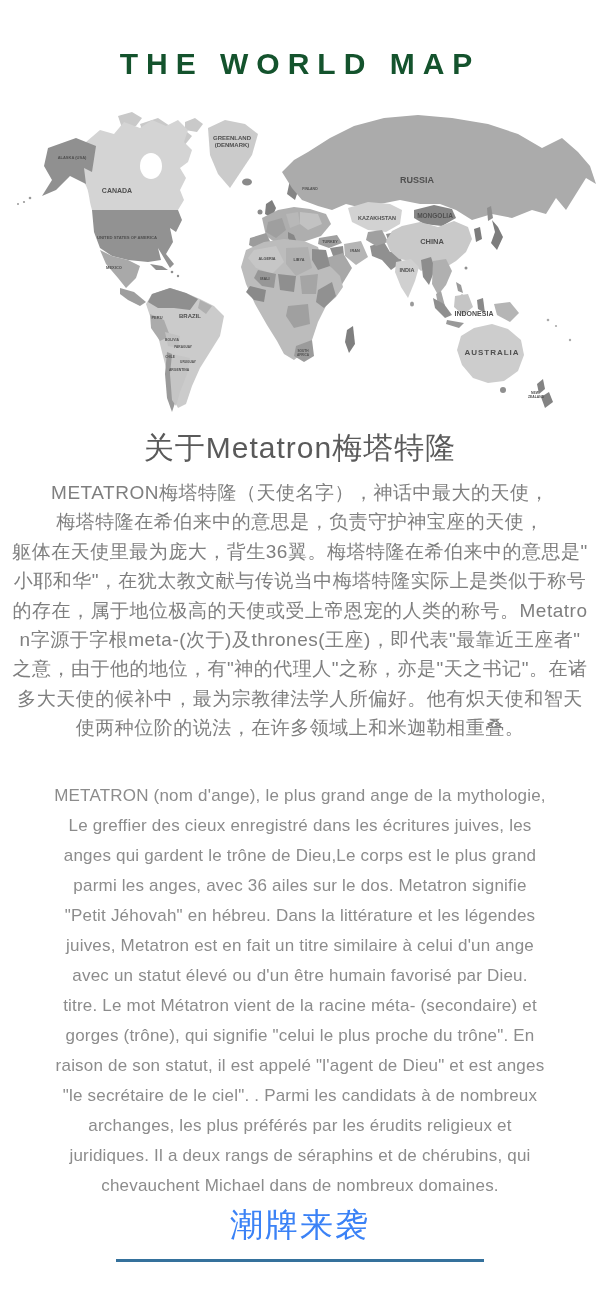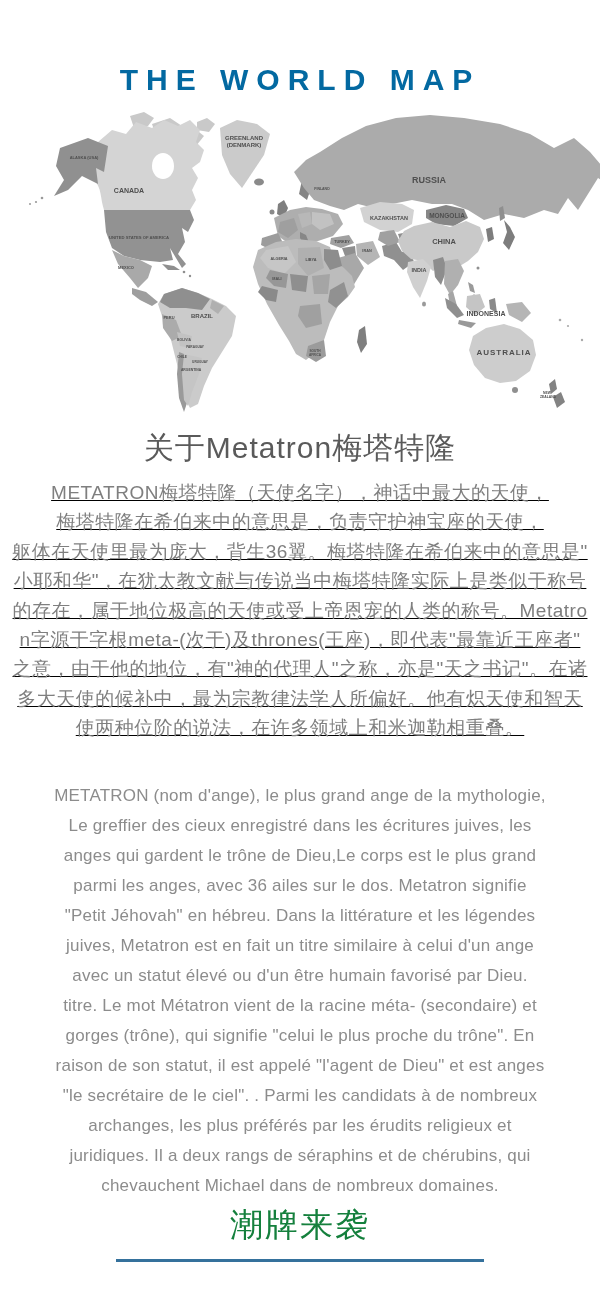--- a/index.html
+++ b/index.html
@@ -3,52 +3,52 @@
 <meta charset="utf-8">
 <style>
   * { margin:0; padding:0; box-sizing:border-box; }
   html,body { background:#ffffff; }
   body {
     width:600px; height:1291px; overflow:hidden;
     font-family:"Liberation Sans", sans-serif;
     -webkit-font-smoothing:antialiased;
   }
   .page-title {
-    padding-top:62px; height:82px;
+    padding-top:46px; height:82px;
     text-align:center;
     font-size:30px; line-height:36px; font-weight:600;
-    letter-spacing:8px; color:#0369a1;
+    letter-spacing:8px; color:#14532d;
     white-space:nowrap;
   }
-  .map-wrap { margin-top:28px; width:564px; height:310px;margin-left:12px; }
+  .map-wrap { margin-top:28px; width:564px; height:310px; }
   .map-wrap svg { display:block; }
   .map-label { font-family:"Liberation Sans", sans-serif; font-weight:bold; fill:#4f4f4f; }
   .cn-heading {
     margin-top:6px; height:44px; line-height:44px;
     text-align:center; font-size:30px; font-weight:300;
     color:#5a5a5a; letter-spacing:1px; white-space:nowrap;
   }
-  .cn-body { margin-top:8px;text-decoration:underline; }
+  .cn-body { margin-top:8px; }
   .cn-body .line {
     height:29.4px; line-height:29.4px;
     text-align:center; white-space:nowrap;
     font-size:19px; font-weight:300; color:#7f7f7f;
     letter-spacing:0.5px;
   }
   .fr-body { margin-top:38px; }
   .fr-body .line {
     height:30px; line-height:30px;
     text-align:center; white-space:nowrap;
     font-size:17px; font-weight:300; color:#8c8c8c;
     letter-spacing:0.2px;
   }
   .footer-heading {
     height:48px; line-height:48px;
     text-align:center; font-size:33px; font-weight:300;
-    color:#15803d; letter-spacing:2px; white-space:nowrap;
+    color:#3b82f6; letter-spacing:2px; white-space:nowrap;
   }
   .divider {
     width:368px; height:3px; margin:10px auto 0 auto;
     background:#35719c;
   }
 </style>
 </head>
 <body>
 
 <div class="page-title">THE WORLD MAP</div>

